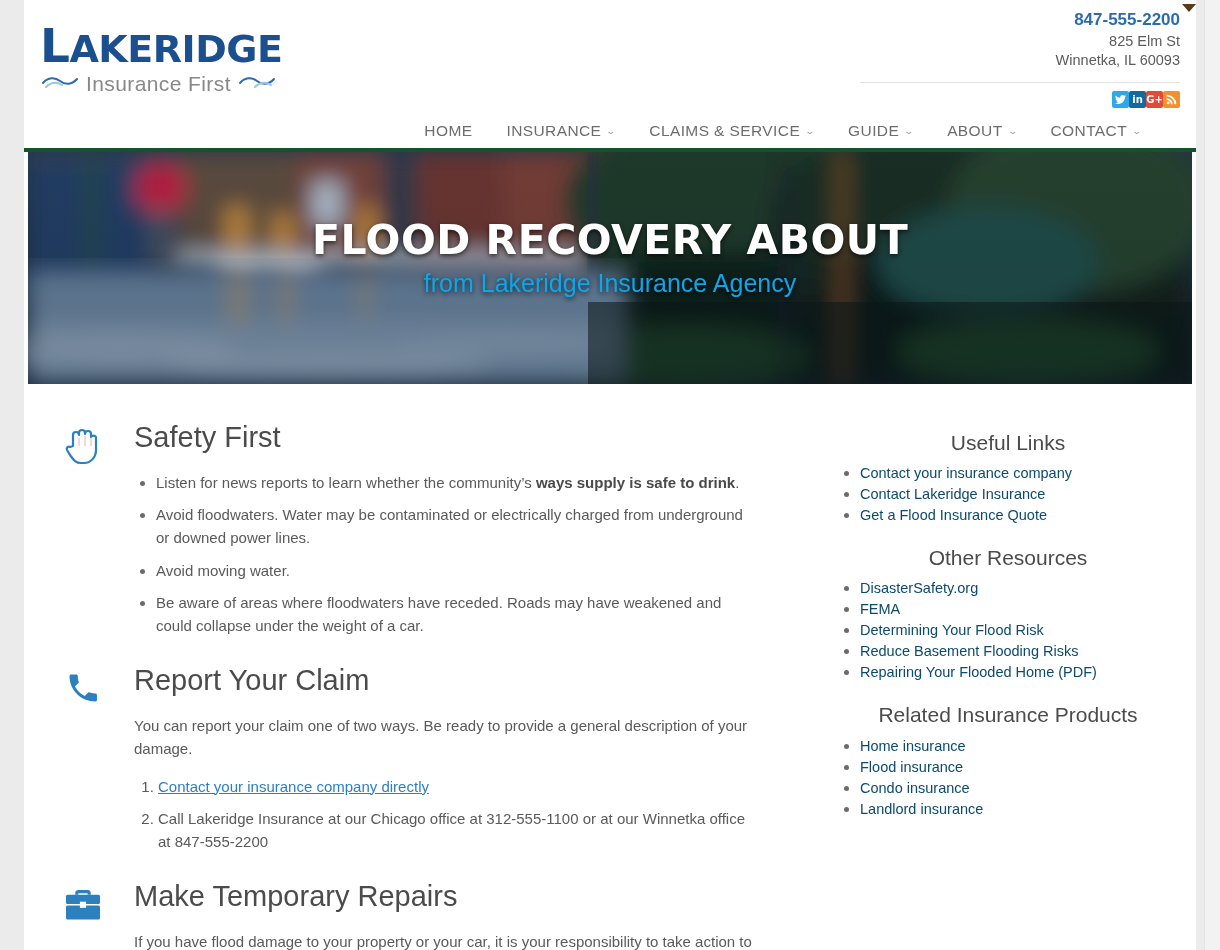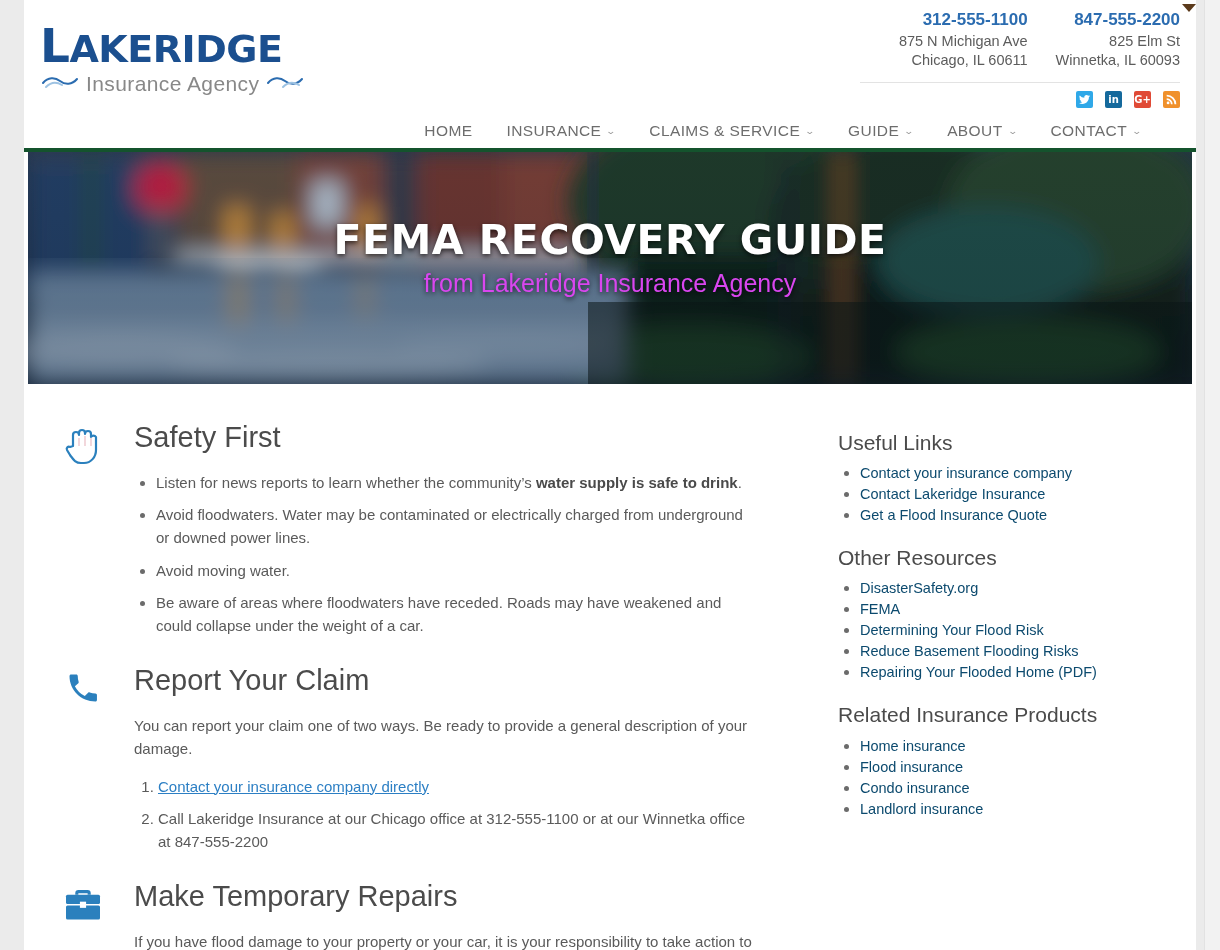--- a/index.html
+++ b/index.html
@@ -109,21 +109,21 @@
   }
   .contact-line {
     color: #5c5c5c;
     font-size: 14.5px;
     line-height: 19px;
     white-space: nowrap;
   }
   .social-row {
     display: flex;
     justify-content: flex-end;
-    gap: 12px;
+    gap: 0;
     margin-top: 8px;
   }
   .social {
     width: 17px; height: 17px;
     border-radius: 2px;
     display: flex;
     align-items: center;
     justify-content: center;
     color: #fff;
     font-size: 10px;
@@ -190,21 +190,21 @@
     font-weight: bold;
     font-size: 41px;
     letter-spacing: 0.5px;
     color: #ffffff;
     text-shadow: 0 2px 5px rgba(0,0,0,0.65);
     line-height: 1.1;
   }
   .hero-sub {
     margin-top: 6px;
     font-size: 25px;
-    color: #d946ef;
+    color: #0ea5e9;
     text-shadow: 0 2px 5px rgba(0,0,0,0.7);
     font-weight: 300;
   }
 
   
   .content {
     display: flex;
     padding: 36px 18px 0 18px;
   }
   .col-main { width: 710px; flex: 0 0 710px; padding-left: 10px;}
@@ -250,20 +250,21 @@
     cursor: pointer;
   }
 
   
   .side-h {
     font-size: 21px;
     color: #4b4b4b;
     font-weight: normal;
     margin: 0 0 8px 0;
     line-height: 1.2;
+    text-align: center;
   }
   .side-h.spaced { margin-top: 20px; }
   .side-list { margin: 0 0 0 0; padding-left: 22px; }
   .side-list li {
     margin-bottom: 1px;
     line-height: 20px;
   }
   .side-list li::marker { color: #6b6b6b; }
   .side-list a {
     color: #0c4a6e;
@@ -288,37 +289,32 @@
         <div class="logo-word">
           <span class="cap">L</span><span class="small">AKERIDGE</span>
         </div>
         <div class="logo-sub">
           <span class="wave">
             <svg width="36" height="16" viewBox="0 0 36 16">
               <path d="M1 9 C6 3, 13 3, 18 7 C23 11, 30 11, 35 5" stroke="#2b6cb0" stroke-width="2" fill="none" stroke-linecap="round"></path>
               <path d="M4 13 C9 8, 15 8, 20 11" stroke="#9ec3e3" stroke-width="2" fill="none" stroke-linecap="round"></path>
             </svg>
           </span>
-          <span class="logo-sub-text">Insurance Agency</span>
+          <span class="logo-sub-text">Insurance First</span>
           <span class="wave">
             <svg width="36" height="16" viewBox="0 0 36 16">
               <path d="M1 9 C6 3, 13 3, 18 7 C23 11, 30 11, 35 5" stroke="#2b6cb0" stroke-width="2" fill="none" stroke-linecap="round"></path>
               <path d="M16 13 C21 8, 27 8, 32 11" stroke="#9ec3e3" stroke-width="2" fill="none" stroke-linecap="round"></path>
             </svg>
           </span>
         </div>
       </div>
 
       <div class="contact-block">
         <div class="contact-cols">
-          <div class="contact-col">
-            <div class="contact-phone">312-555-1100</div>
-            <div class="contact-line">875 N Michigan Ave</div>
-            <div class="contact-line">Chicago, IL 60611</div>
-          </div>
           <div class="contact-col">
             <div class="contact-phone">847-555-2200</div>
             <div class="contact-line">825 Elm St</div>
             <div class="contact-line">Winnetka, IL 60093</div>
           </div>
         </div>
         <div class="social-row">
           <span class="social tw">
             <svg width="11" height="11" viewBox="0 0 16 16" fill="#fff">
                 <path d="M16 3.04a6.6 6.6 0 0 1-1.89.52 3.3 3.3 0 0 0 1.45-1.82 6.6 6.6 0 0 1-2.09.8A3.28 3.28 0 0 0 7.8 5.5 9.32 9.32 0 0 1 1.11 2.1a3.28 3.28 0 0 0 1.02 4.38A3.3 3.3 0 0 1 .64 6.1v.04a3.28 3.28 0 0 0 2.63 3.22 3.3 3.3 0 0 1-1.48.06 3.28 3.28 0 0 0 3.07 2.28A6.59 6.59 0 0 1 0 13.06 9.29 9.29 0 0 0 5.03 14.5c6.04 0 9.34-5 9.34-9.34l-.01-.42A6.68 6.68 0 0 0 16 3.04z"></path>
@@ -439,40 +435,40 @@
           <ellipse cx="480" cy="196" rx="110" ry="12" fill="#aec2d4" opacity="0.45"></ellipse>
           <rect x="200" y="122" width="20" height="50" fill="#d6a55c" opacity="0.5"></rect>
           <rect x="250" y="124" width="16" height="46" fill="#d6a55c" opacity="0.45"></rect>
           <rect x="330" y="122" width="14" height="44" fill="#d6a55c" opacity="0.4"></rect>
         </g>
 
         <rect x="560" y="150" width="604" height="82" fill="#0b1610" opacity="0.55"></rect>
       </svg>
       <div class="hero-overlay"></div>
       <div class="hero-text">
-        <div class="hero-title">FEMA RECOVERY GUIDE</div>
+        <div class="hero-title">FLOOD RECOVERY ABOUT</div>
         <div class="hero-sub">from Lakeridge Insurance Agency</div>
       </div>
     </div>
 
     <div class="content">
 
       <div class="col-main">
 
         <div class="section">
           <div class="sec-icon">
             <svg width="40" height="42" viewBox="0 0 40 42">
               <path d="M10 22 V11 a3 3 0 0 1 6 0 V9 a3 3 0 0 1 6 0 v1 a3 3 0 0 1 6 0 v3 a3 3 0 0 1 5 0 v13 c0 7-5 13-12 13h-3c-6 0-8-4-11-8L4 26c-1-2 1-4 3-3z" fill="#ffffff" stroke="#2b80bd" stroke-width="2.2" stroke-linejoin="round"></path>
               <path d="M16 14 v8 M22 12 v10 M28 14 v8" stroke="#e7b7bf" stroke-width="1.1" fill="none"></path>
             </svg>
           </div>
           <div class="sec-body">
             <h2 class="sec-title">Safety First</h2>
             <ul>
-              <li><span>Listen for news reports to learn whether the community’s </span><b>water supply is safe to drink</b><span>.</span></li>
+              <li><span>Listen for news reports to learn whether the community’s </span><b>ways supply is safe to drink</b><span>.</span></li>
               <li><span>Avoid floodwaters. Water may be contaminated or electrically charged from underground or downed power lines.</span></li>
               <li><span>Avoid moving water.</span></li>
               <li><span>Be aware of areas where floodwaters have receded. Roads may have weakened and could collapse under the weight of a car.</span></li>
             </ul>
           </div>
         </div>
 
         <div class="section">
           <div class="sec-icon">
             <svg width="36" height="36" viewBox="0 0 24 24" fill="#2b80bd">

